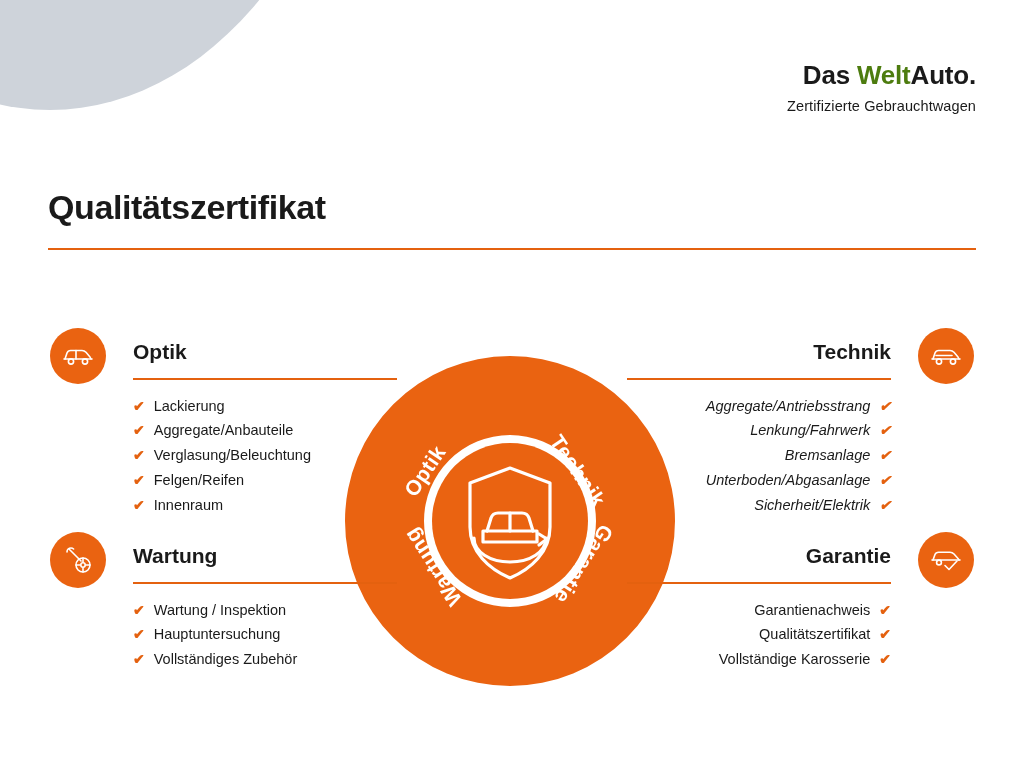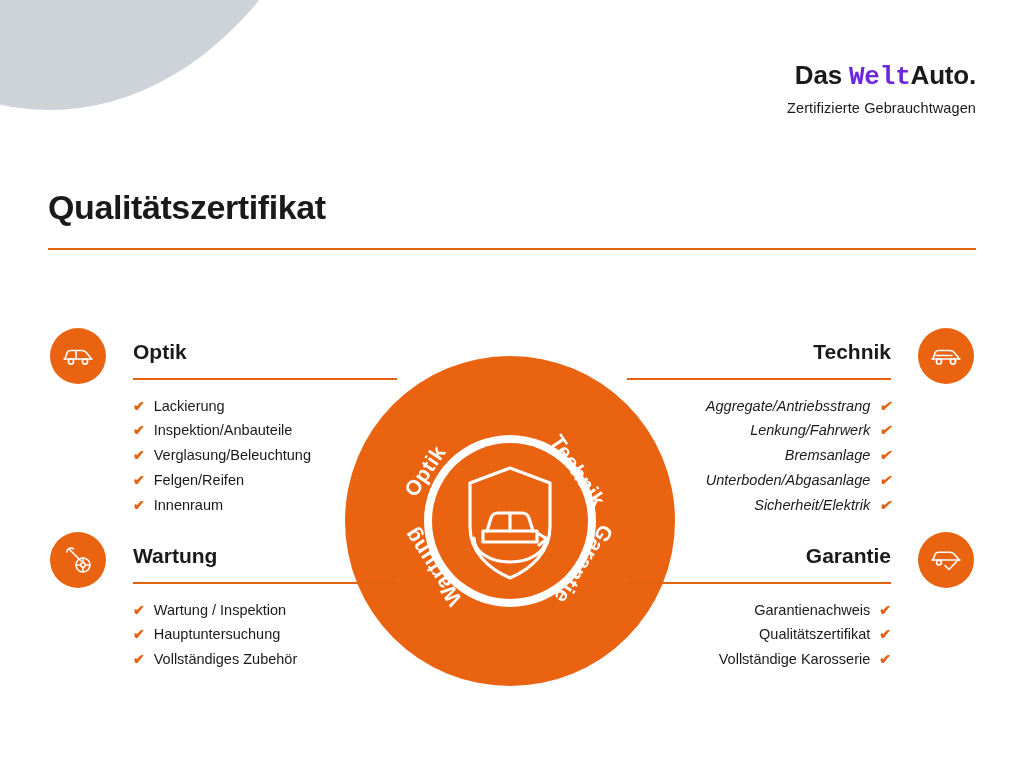--- a/index.html
+++ b/index.html
@@ -36,22 +36,21 @@
   }
   .brand-title {
     font-size: 26px;
     font-weight: bold;
     letter-spacing: -0.2px;
     line-height: 1;
     color: #1a1a1a;
     white-space: nowrap;
   }
   .brand-title .accent {
-    color: #6d28d9;
-    font-family: Liberation Mono, monospace;
+    color: #4d7c0f;
   }
   .brand-sub {
     margin-top: 10px;
     font-size: 14.5px;
     color: #1a1a1a;
     letter-spacing: 0.1px;
     white-space: nowrap;
   }
 
   
@@ -258,21 +257,21 @@
     <div class="panel-title">Optik</div>
   </div>
   <div class="panel-rule"></div>
   <ul style="margin-top:14px;">
     <li>
         <span class="check">✔</span>
         <span>Lackierung</span>
       </li>
     <li>
         <span class="check">✔</span>
-        <span>Inspektion/Anbauteile</span>
+        <span>Aggregate/Anbauteile</span>
       </li>
     <li>
         <span class="check">✔</span>
         <span>Verglasung/Beleuchtung</span>
       </li>
     <li>
         <span class="check">✔</span>
         <span>Felgen/Reifen</span>
       </li>
     <li>

